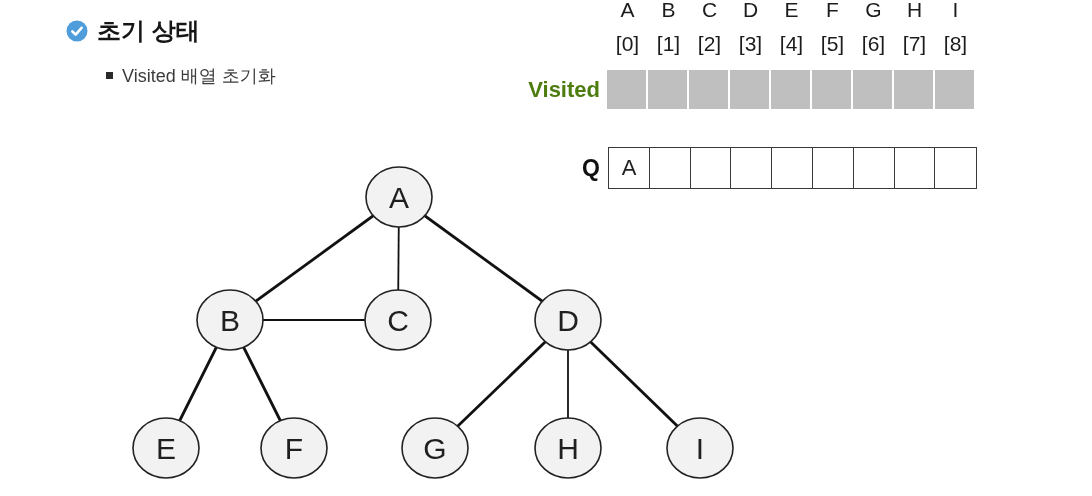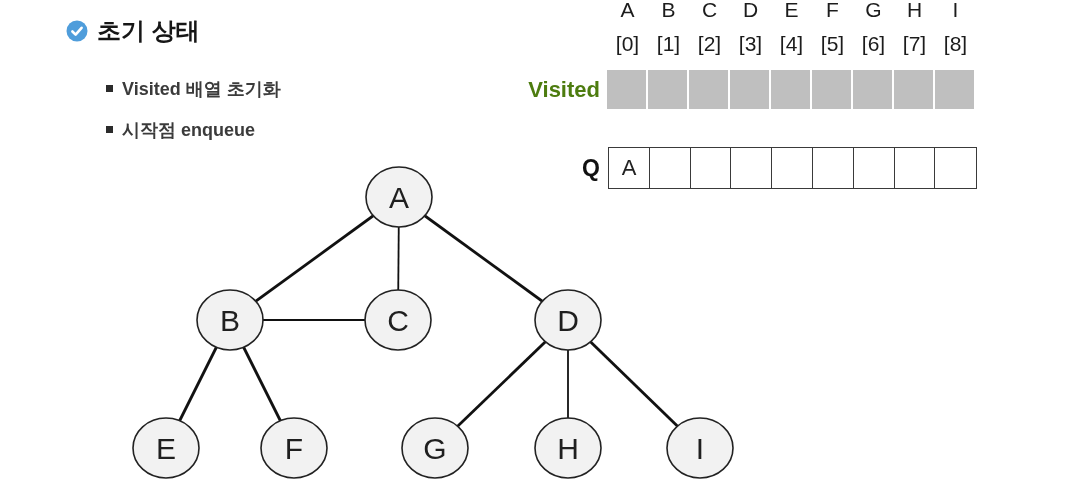--- a/index.html
+++ b/index.html
@@ -4,21 +4,21 @@
 <style>
   html,body{margin:0;padding:0;}
   body{
     width:1092px;height:496px;position:relative;overflow:hidden;
     background:#ffffff;font-family:"Liberation Sans",sans-serif;
   }
   
   .title-row{position:absolute;left:66px;top:15px;display:flex;align-items:center;gap:9px;}
   .title-row h1{margin:0;font-size:24px;font-weight:bold;color:#161616;text-align:center;}
   
-  .bullets{position:absolute;left:106px;top:78px;font-weight:bold;}
+  .bullets{position:absolute;left:106px;top:65px;}
   .bullet{display:flex;align-items:center;height:21px;margin-bottom:20px;
           color:#3b3b3b;font-size:18px;}
   .bullet .sq{width:7px;height:7px;background:#2b2b2b;margin-right:9px;flex:none;}
   
   .letters-row,.indices-row{position:absolute;left:607px;top:-1px;display:flex;color:#1c1c1c;}
   .indices-row{top:33px;}
   .letters-row span,.indices-row span{width:41px;text-align:center;font-size:21px;line-height:22px;}
   
   .visited-label{position:absolute;left:495px;top:77px;width:105px;text-align:right;
                  font-size:22px;font-weight:bold;color:#4d7c0f;}
@@ -44,24 +44,20 @@
     <circle cx="11" cy="11" r="10.5" fill="#4f9ddb"></circle>
     <path d="M6.4 11.5 L9.6 14.6 L15.6 7.8" stroke="#ffffff" stroke-width="2.6" fill="none" stroke-linecap="round" stroke-linejoin="round"></path>
   </svg>
   <h1>초기 상태</h1>
 </div>
 
 <div class="bullets" id="bullets">
     <div class="bullet">
       <span class="sq"></span>
       <span>Visited 배열 초기화</span>
-    </div>
-    <div class="bullet">
-      <span class="sq"></span>
-      <span>시작점 enqueue</span>
     </div>
   </div>
 
 <div class="letters-row" id="letters">
     <span>A</span>
     <span>B</span>
     <span>C</span>
     <span>D</span>
     <span>E</span>
     <span>F</span>

